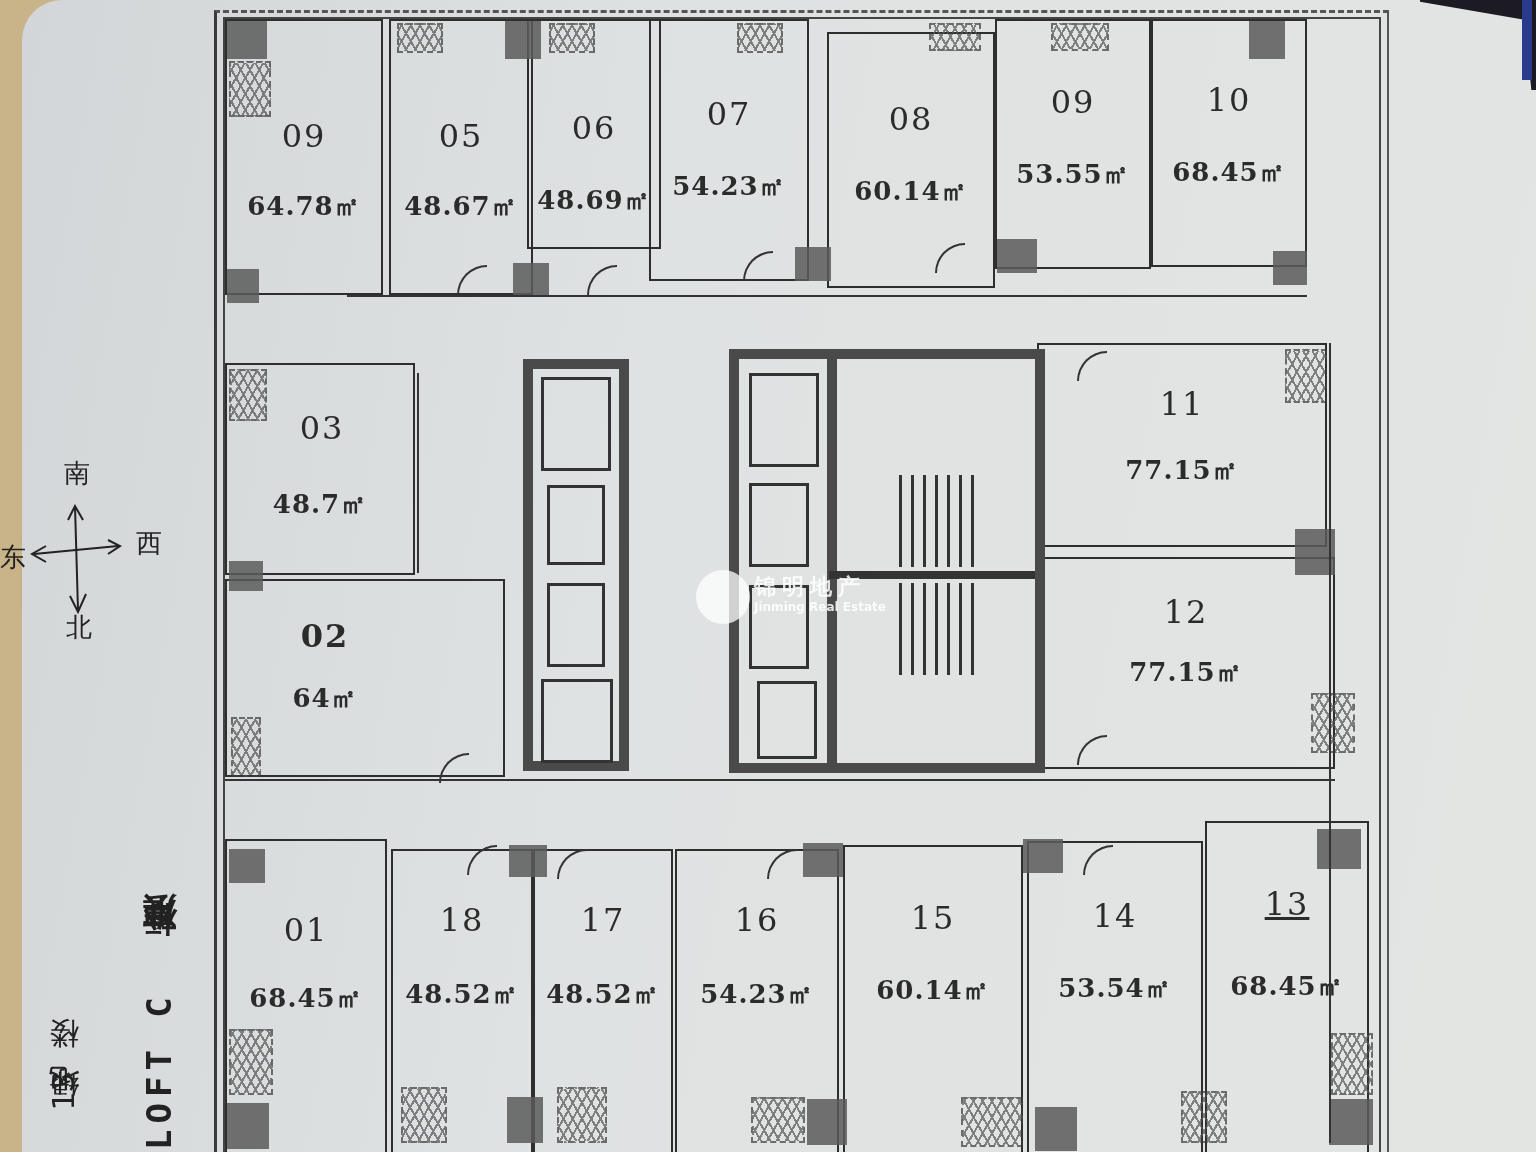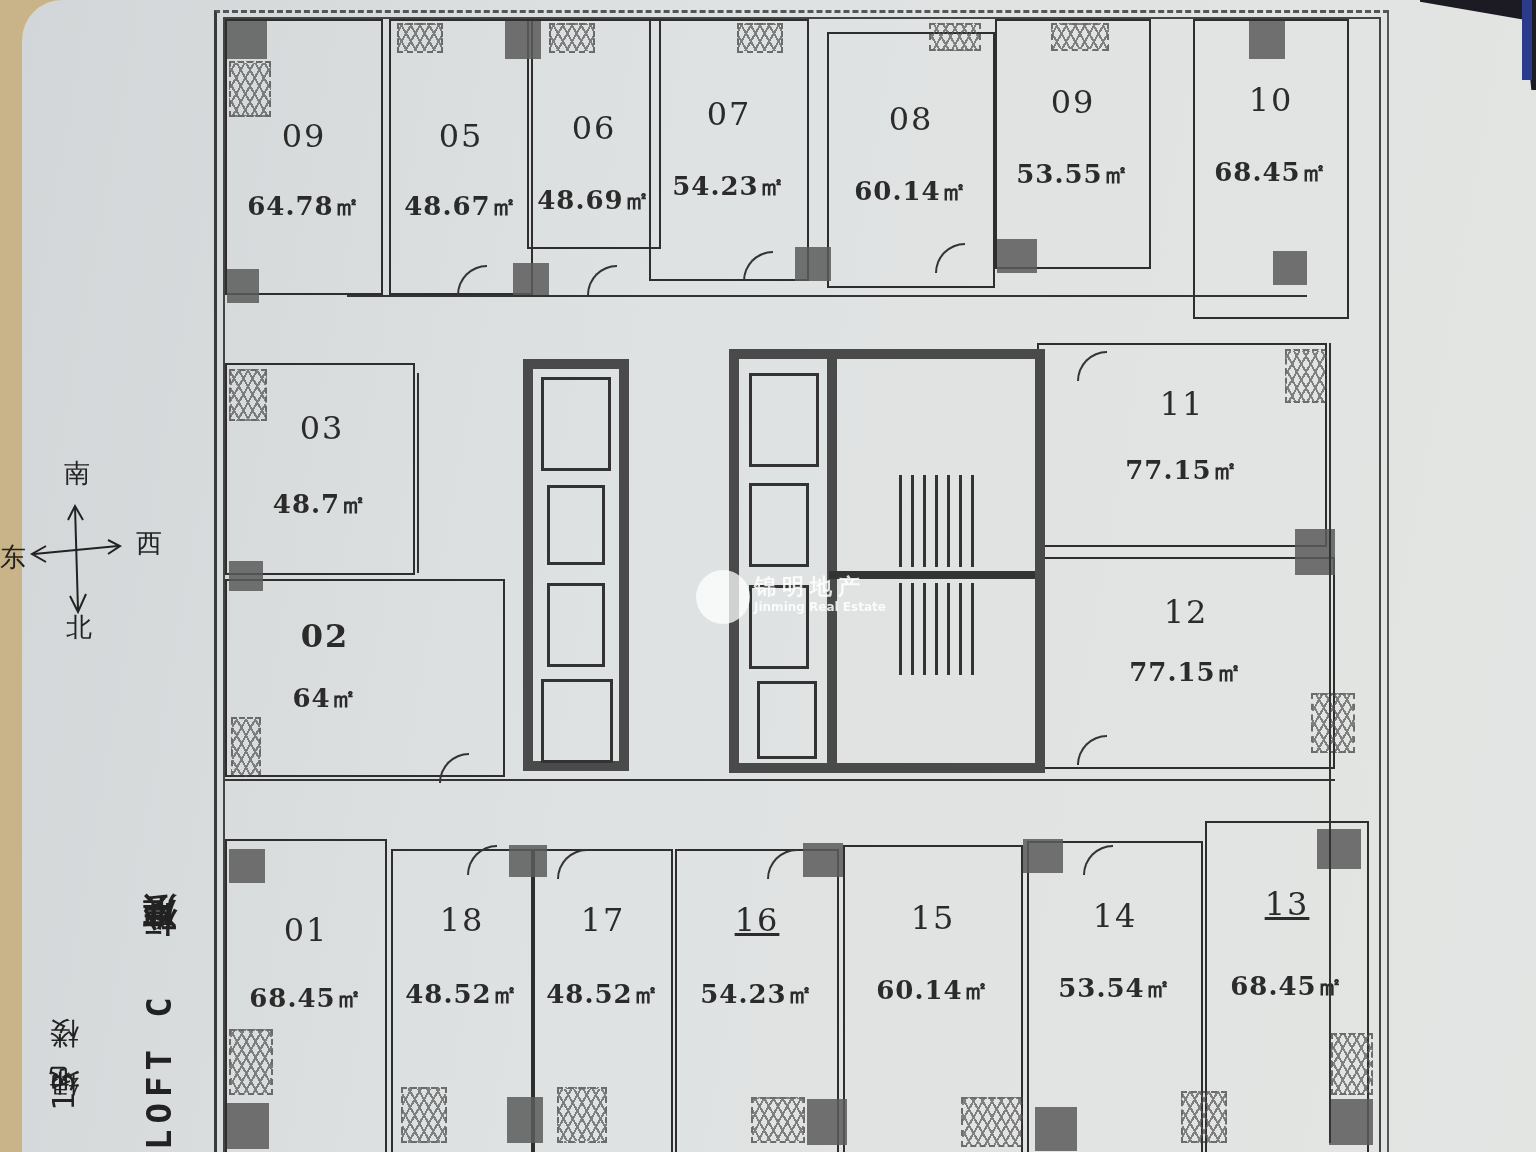--- a/index.html
+++ b/index.html
@@ -97,21 +97,21 @@
     <span class="area" style="top:148px;">54.23㎡</span>
   </div>
   <div class="room" style="left:610px;top:19px;width:168px;height:256px;padding-left:26px;">
     <span class="num" style="top:66px;">08</span>
     <span class="area" style="top:140px;">60.14㎡</span>
   </div>
   <div class="room" style="left:778px;top:6px;width:156px;height:250px;">
     <span class="num" style="top:62px;">09</span>
     <span class="area" style="top:136px;">53.55㎡</span>
   </div>
-  <div class="room" style="left:976px;top:6px;width:156px;height:300px;">
+  <div class="room" style="left:934px;top:6px;width:156px;height:248px;">
     <span class="num" style="top:60px;">10</span>
     <span class="area" style="top:134px;">68.45㎡</span>
   </div>
 
   <div class="room" style="left:8px;top:350px;width:190px;height:212px;">
     <span class="num" style="top:44px;width:190px;">03</span>
     <span class="area" style="top:122px;">48.7㎡</span>
   </div>
   <div class="room" style="left:8px;top:566px;width:280px;height:198px;">
     <span class="num" style="top:36px;left:-80px;font-weight:bold;">02</span>
@@ -133,21 +133,21 @@
   </div>
   <div class="room" style="left:174px;top:836px;width:142px;height:306px;">
     <span class="num" style="top:50px;">18</span>
     <span class="area" style="top:126px;">48.52㎡</span>
   </div>
   <div class="room" style="left:316px;top:836px;width:140px;height:306px;">
     <span class="num" style="top:50px;">17</span>
     <span class="area" style="top:126px;">48.52㎡</span>
   </div>
   <div class="room" style="left:458px;top:836px;width:164px;height:306px;">
-    <span class="num" style="top:50px;text-decoration:underline;">16</span>
+    <span class="num" style="top:50px;">16</span>
     <span class="area" style="top:126px;">54.23㎡</span>
   </div>
   <div class="room" style="left:626px;top:832px;width:180px;height:310px;">
     <span class="num" style="top:52px;">15</span>
     <span class="area" style="top:126px;">60.14㎡</span>
   </div>
   <div class="room" style="left:810px;top:828px;width:176px;height:314px;">
     <span class="num" style="top:54px;">14</span>
     <span class="area" style="top:128px;">53.54㎡</span>
   </div>

